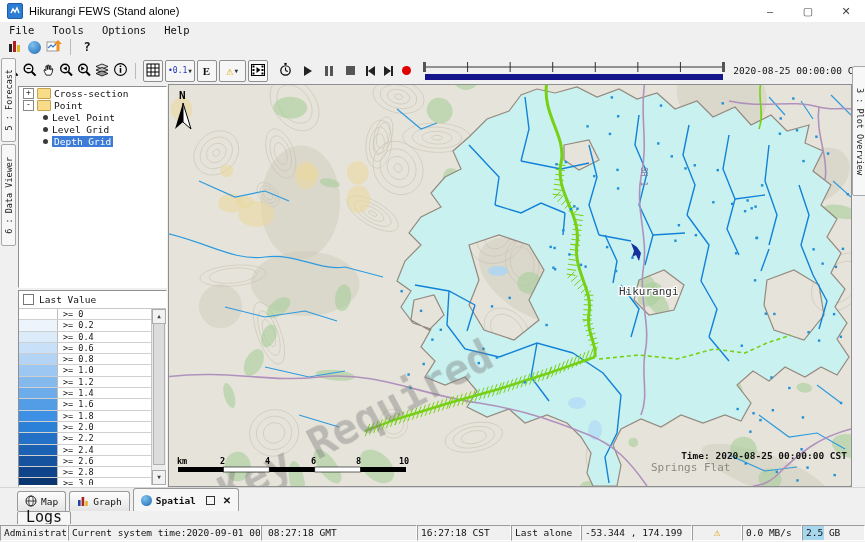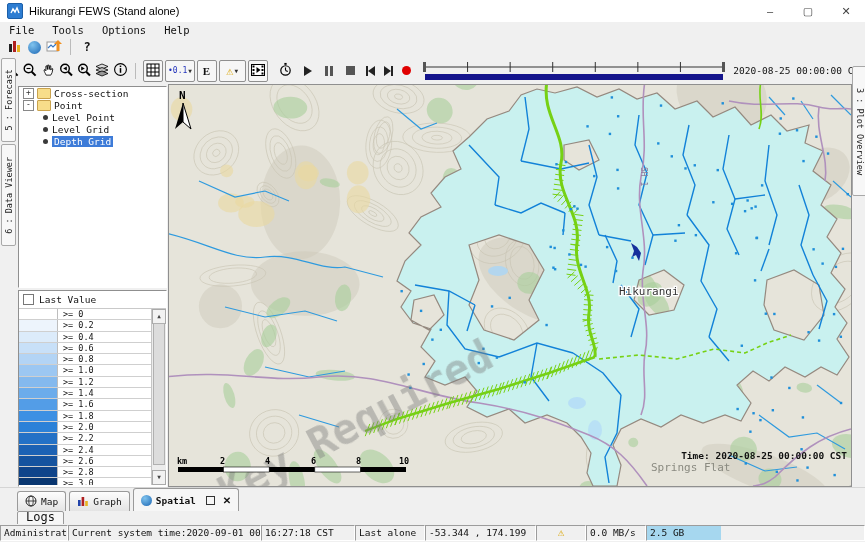--- a/index.html
+++ b/index.html
@@ -61,21 +61,21 @@
   .sthumb{position:absolute;left:1px;right:1px;top:14px;height:140px;background:#dcdcdc;border:1px solid #b0b0b0;}
   #mapbox{left:168px;top:0;width:684px;height:403px;border:1px solid #8f8f8f;box-sizing:border-box;background:#e6e4da;}
   
   #tabbar{left:0;top:487px;width:865px;height:24px;background:#f0f0f0;border-top:1px solid #d5d5d5;display:flex;align-items:flex-end;padding-left:17px;box-sizing:border-box;}
   .btab{height:19px;border:1px solid #9a9a9a;border-bottom:none;border-radius:3px 3px 0 0;background:linear-gradient(#fdfdfd,#e4e4e4);
         display:flex;align-items:center;padding:0 7px;margin-right:3px;font-size:9.5px;gap:4px;}
   .btab.active{height:22px;background:#f6f6f6;font-weight:bold;}
   .mini-restore{width:7px;height:7px;border:1.4px solid #333;margin-left:6px;}
   .mini-close{font-size:10px;font-weight:bold;color:#111;margin-left:4px;font-family:"Liberation Sans",sans-serif;}
   #logsrow{left:0;top:511px;width:865px;height:13px;background:#f0f0f0;}
-  #logsbtn{position:absolute;left:17px;top:0;height:12px;padding:0 8px;border:1px solid #9a9a9a;border-radius:2px 2px 0 0;background:#f6f6f6;font-size:12px;line-height:11px;}
+  #logsbtn{position:absolute;left:17px;top:0;height:12px;padding:0 8px;border:1px solid #9a9a9a;border-radius:2px 2px 0 0;background:#f6f6f6;font-size:15px;line-height:11px;}
   
   #statusbar{left:0;top:524px;width:865px;height:18px;background:#f0f0f0;display:flex;}
   .scell{height:16px;margin-top:1px;border:1px solid;border-color:#9c9c9c #fff #fff #9c9c9c;font-size:9.5px;line-height:14px;padding-left:3px;white-space:nowrap;overflow:hidden;box-sizing:border-box;}
   #cell-mem{background:linear-gradient(to right,#a6d7ef 0 34%,#f0f0f0 34%);}
   svg text{font-family:"DejaVu Sans Mono",monospace;}
 </style>
 </head>
 <body>
 
 <div class="abs" id="titlebar">
@@ -888,19 +888,20 @@
   </div>
 </div>
 
 <div class="abs" id="logsrow">
   <div id="logsbtn">Logs</div>
 </div>
 
 <div class="abs" id="statusbar">
   <div class="scell" style="width:68px">Administrator</div>
   <div class="scell" style="width:193px">Current system time:2020-09-01 00:00 CST</div>
+  <div class="scell" style="width:156px;padding-left:6px">08:27:18 GMT</div>
   <div class="scell" style="width:94px">16:27:18 CST</div>
   <div class="scell" style="width:70px">Last alone</div>
   <div class="scell" style="width:111px">-53.344 , 174.199</div>
   <div class="scell" style="width:50px;text-align:center;padding-left:0;color:#d9a400;font-size:11px">⚠</div>
   <div class="scell" style="width:60px">0.0 MB/s</div>
   <div class="scell" style="flex:1" id="cell-mem">2.5 GB</div>
 </div>
 
 </body></html>

